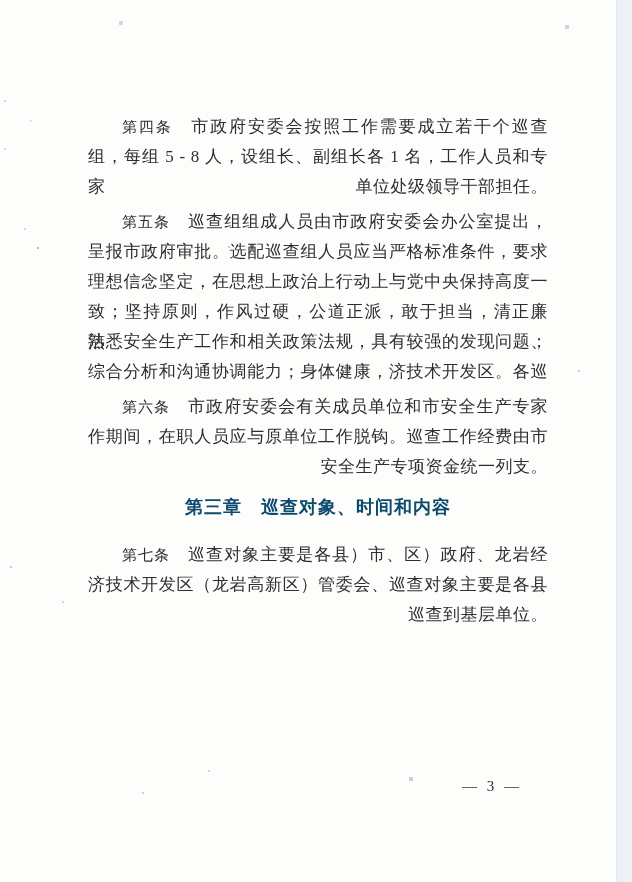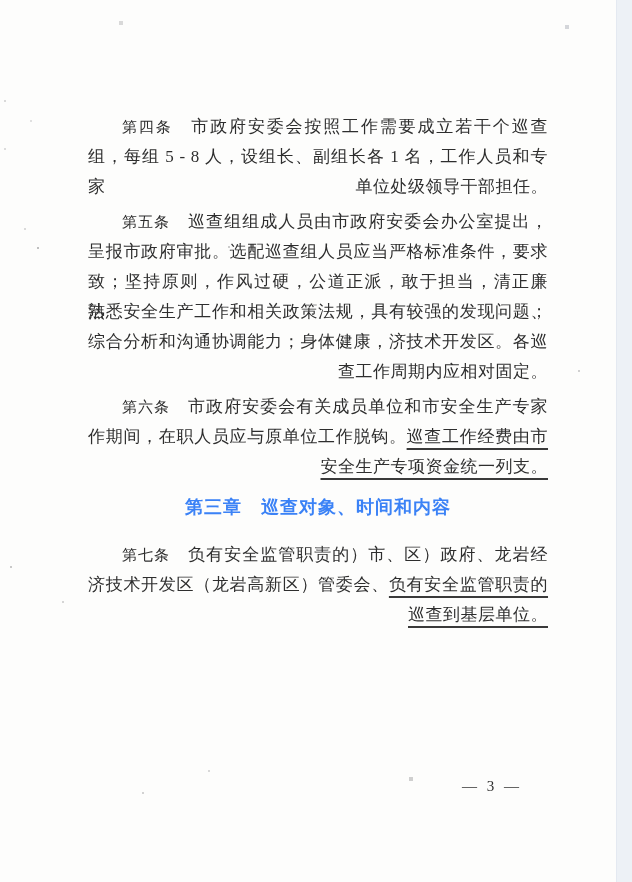--- a/index.html
+++ b/index.html
@@ -65,36 +65,35 @@
     text-align-last: justify;
   }
   .line.indent { text-indent: 2em; }
   .seg { }
   .seg.b {
     font-weight: 400;
     font-family: "Liberation Sans", "DejaVu Sans", sans-serif;
     font-size: 15px;
   }
   .seg.u {
-    text-decoration: underline;
     text-decoration-thickness: 1.6px;
     text-underline-offset: 6px;
     text-decoration-skip-ink: none;
     text-decoration-color: #3a3a3a;
   }
   .chapter-heading {
     margin: 10px 0 18px 0;
     text-align: center;
     text-align-last: center;
     font-weight: 700;
     font-family: "Liberation Sans", "DejaVu Sans", sans-serif;
     font-size: 18px;
     line-height: 30px;
     letter-spacing: 1px;
-    color: #3b82f6;
+    color: #0c4a6e;
   }
   .page-number {
     position: absolute;
     left: 462px; top: 778px;
     font-size: 15px;
     letter-spacing: 3px;
     color: #2e2e2e;
     font-family: "Liberation Serif", "DejaVu Serif", serif;
   }
 </style>
@@ -105,32 +104,32 @@
   <div class="speckles"></div>
   <div class="doc-body" id="doc-body">
       <div class="para">
         <div class="line fill indent"><span class="seg b">第四条</span><span class="seg">　市政府安委会按照工作需要成立若干个巡查</span></div>
         <div class="line fill"><span class="seg">组，每组 5 - 8 人，设组长、副组长各 1 名，工作人员和专家</span></div>
         <div class="line"><span class="seg">单位处级领导干部担任。</span></div>
       </div>
       <div class="para">
         <div class="line fill indent"><span class="seg b">第五条</span><span class="seg">　巡查组组成人员由市政府安委会办公室提出，</span></div>
         <div class="line fill"><span class="seg">呈报市政府审批。选配巡查组人员应当严格标准条件，要求</span></div>
+        <div class="line fill"><span class="seg">理想信念坚定，在思想上政治上行动上与党中央保持高度一</span></div>
         <div class="line fill"><span class="seg">致；坚持原则，作风过硬，公道正派，敢于担当，清正廉洁；</span></div>
         <div class="line fill"><span class="seg">熟悉安全生产工作和相关政策法规，具有较强的发现问题、</span></div>
         <div class="line fill"><span class="seg">综合分析和沟通协调能力；身体健康，济技术开发区。各巡</span></div>
-        <div class="line"><span class="seg">查工作周期内应相对固定。</span></div>
       </div>
       <div class="para">
         <div class="line fill indent"><span class="seg b">第六条</span><span class="seg">　市政府安委会有关成员单位和市安全生产专家</span></div>
         <div class="line fill"><span class="seg">作期间，在职人员应与原单位工作脱钩。</span><span class="seg u">巡查工作经费由市</span></div>
         <div class="line"><span class="seg u">安全生产专项资金统一列支。</span></div>
       </div>
       <div class="chapter-heading">第三章　巡查对象、时间和内容</div>
       <div class="para">
-        <div class="line fill indent"><span class="seg b">第七条</span><span class="seg">　负有安全监管职责的）市、区）政府、龙岩经</span></div>
-        <div class="line fill"><span class="seg">济技术开发区（龙岩高新区）管委会、</span><span class="seg u">负有安全监管职责的</span></div>
+        <div class="line fill indent"><span class="seg b">第七条</span><span class="seg">　巡查对象主要是各县）市、区）政府、龙岩经</span></div>
+        <div class="line fill"><span class="seg">济技术开发区（龙岩高新区）管委会、</span><span class="seg u">巡查对象主要是各县</span></div>
         <div class="line"><span class="seg u">巡查到基层单位。</span></div>
       </div>
     </div>
   <div class="page-number">— 3 —</div>
   <div class="edge-band"></div>
 </div>
 
 </body></html>

